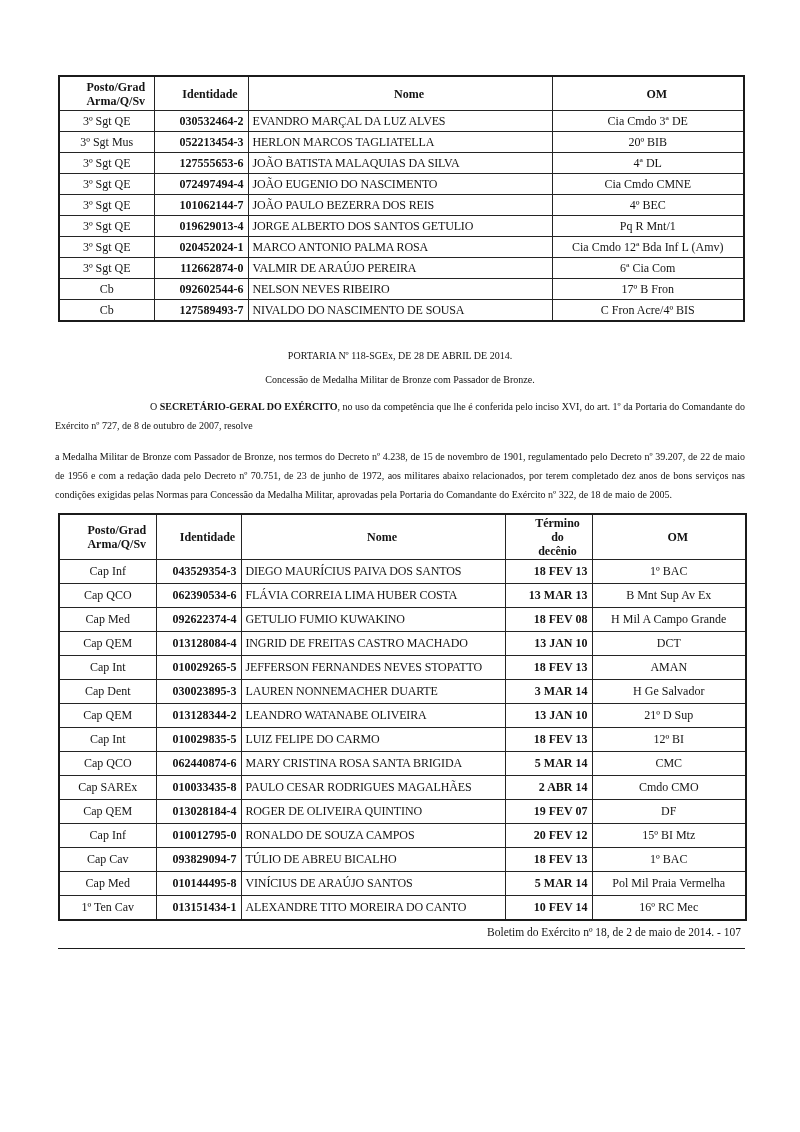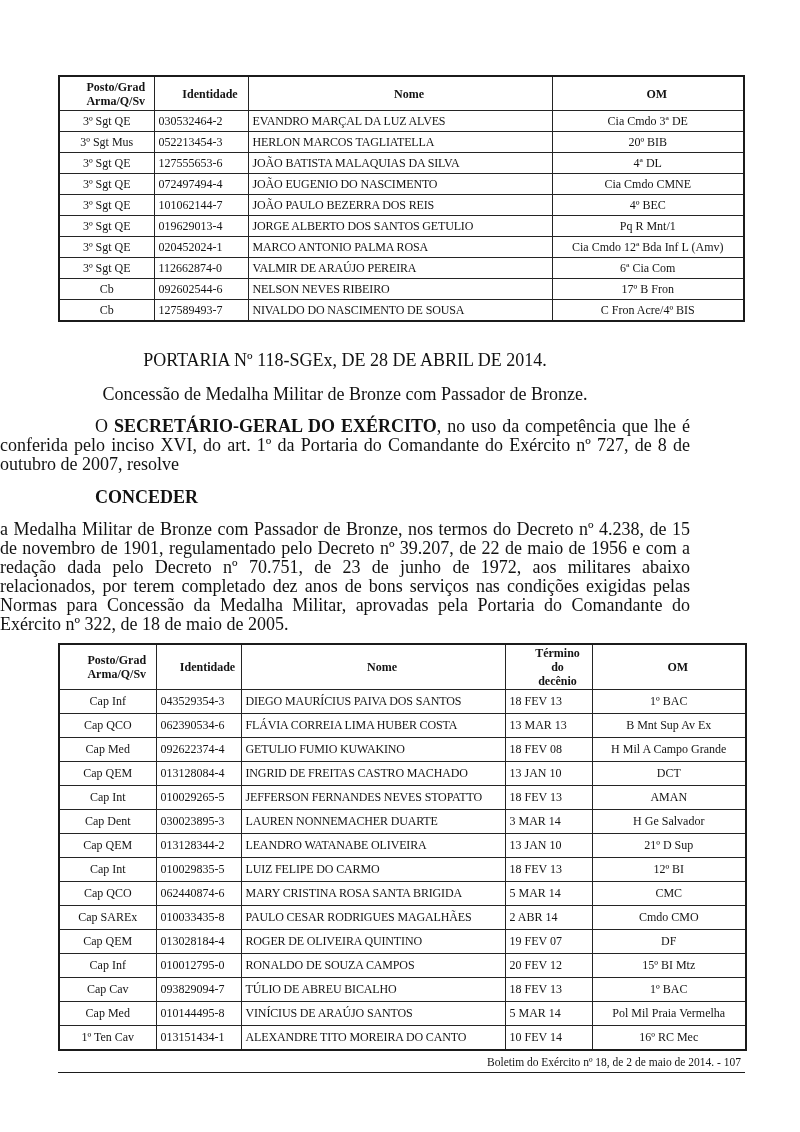--- a/index.html
+++ b/index.html
@@ -17,37 +17,37 @@
   .roster th,.roster td{
     border:1px solid #242424;font-size:12px;line-height:15px;
     padding:1px 4px;overflow:hidden;vertical-align:middle;
   }
   .roster th{font-weight:bold;text-align:center;line-height:14px;padding-left:22px;}
   .t1 th{height:31px;}
   .t2 th{height:42px;}
   .t1 td{height:18px;}
   .t2 td{height:21px;}
   .c-posto,.c-om{text-align:center;}
-  .c-id,.c-term{text-align:left;}
+  .c-id,.c-term{text-align:right;font-weight:bold;}
   .c-nome{text-align:justify;letter-spacing:-0.15px;}
 
   
-  .sec{width:690px;font-size:18px;color:#121212;}
+  .sec{width:690px;margin-left:55px;font-size:10px;color:#121212;}
   .sec p{margin:0;}
   .title{text-align:center;margin-top:28px !important;}
   .subtitle{text-align:center;margin-top:13px !important;}
   .para{text-align:justify;line-height:19px;margin-top:12px !important;}
   .indent{text-indent:95px;}
   .conceder{font-weight:bold;margin-top:13px !important;margin-left:95px !important;}
 
   
   .footer{
     width:683px;margin-left:58px;margin-top:3px;
     text-align:right;font-size:11.5px;line-height:14px;
-    border-bottom:1.5px solid #1b1b1b;padding:1px 4px 3px 0;
+    border-bottom:1.5px solid #1b1b1b;padding:1px 4px 9px 0;
   }
   b{font-weight:bold;}
 </style>
 </head>
 <body>
 
 <div class="page">
 
   <table class="roster t1">
     <colgroup>
@@ -135,21 +135,20 @@
           <td class="c-nome">NIVALDO DO NASCIMENTO DE SOUSA</td>
           <td class="c-om">C Fron Acre/4º BIS</td>
         </tr>
       </tbody>
   </table>
 
   <div class="sec">
     <p class="title">PORTARIA Nº 118-SGEx, DE 28 DE ABRIL DE 2014.</p>
     <p class="subtitle">Concessão de Medalha Militar de Bronze com Passador de Bronze.</p>
     <p class="para indent"><span>O </span><b>SECRETÁRIO-GERAL DO EXÉRCITO</b><span>, no uso da competência que lhe é conferida pelo inciso XVI, do art. 1º da Portaria do Comandante do Exército nº 727, de 8 de outubro de 2007, resolve</span></p>
-    <p class="conceder">CONCEDER</p>
     <p class="para">a Medalha Militar de Bronze com Passador de Bronze, nos termos do Decreto nº 4.238, de 15 de novembro de 1901, regulamentado pelo Decreto nº 39.207, de 22 de maio de 1956 e com a redação dada pelo Decreto nº 70.751, de 23 de junho de 1972, aos militares abaixo relacionados, por terem completado dez anos de bons serviços nas condições exigidas pelas Normas para Concessão da Medalha Militar, aprovadas pela Portaria do Comandante do Exército nº 322, de 18 de maio de 2005.</p>
   </div>
 
   <table class="roster t2">
     <colgroup>
       <col style="width:97px">
         <col style="width:85px">
         <col style="width:264px">
         <col style="width:87px">
         <col style="width:154px">

